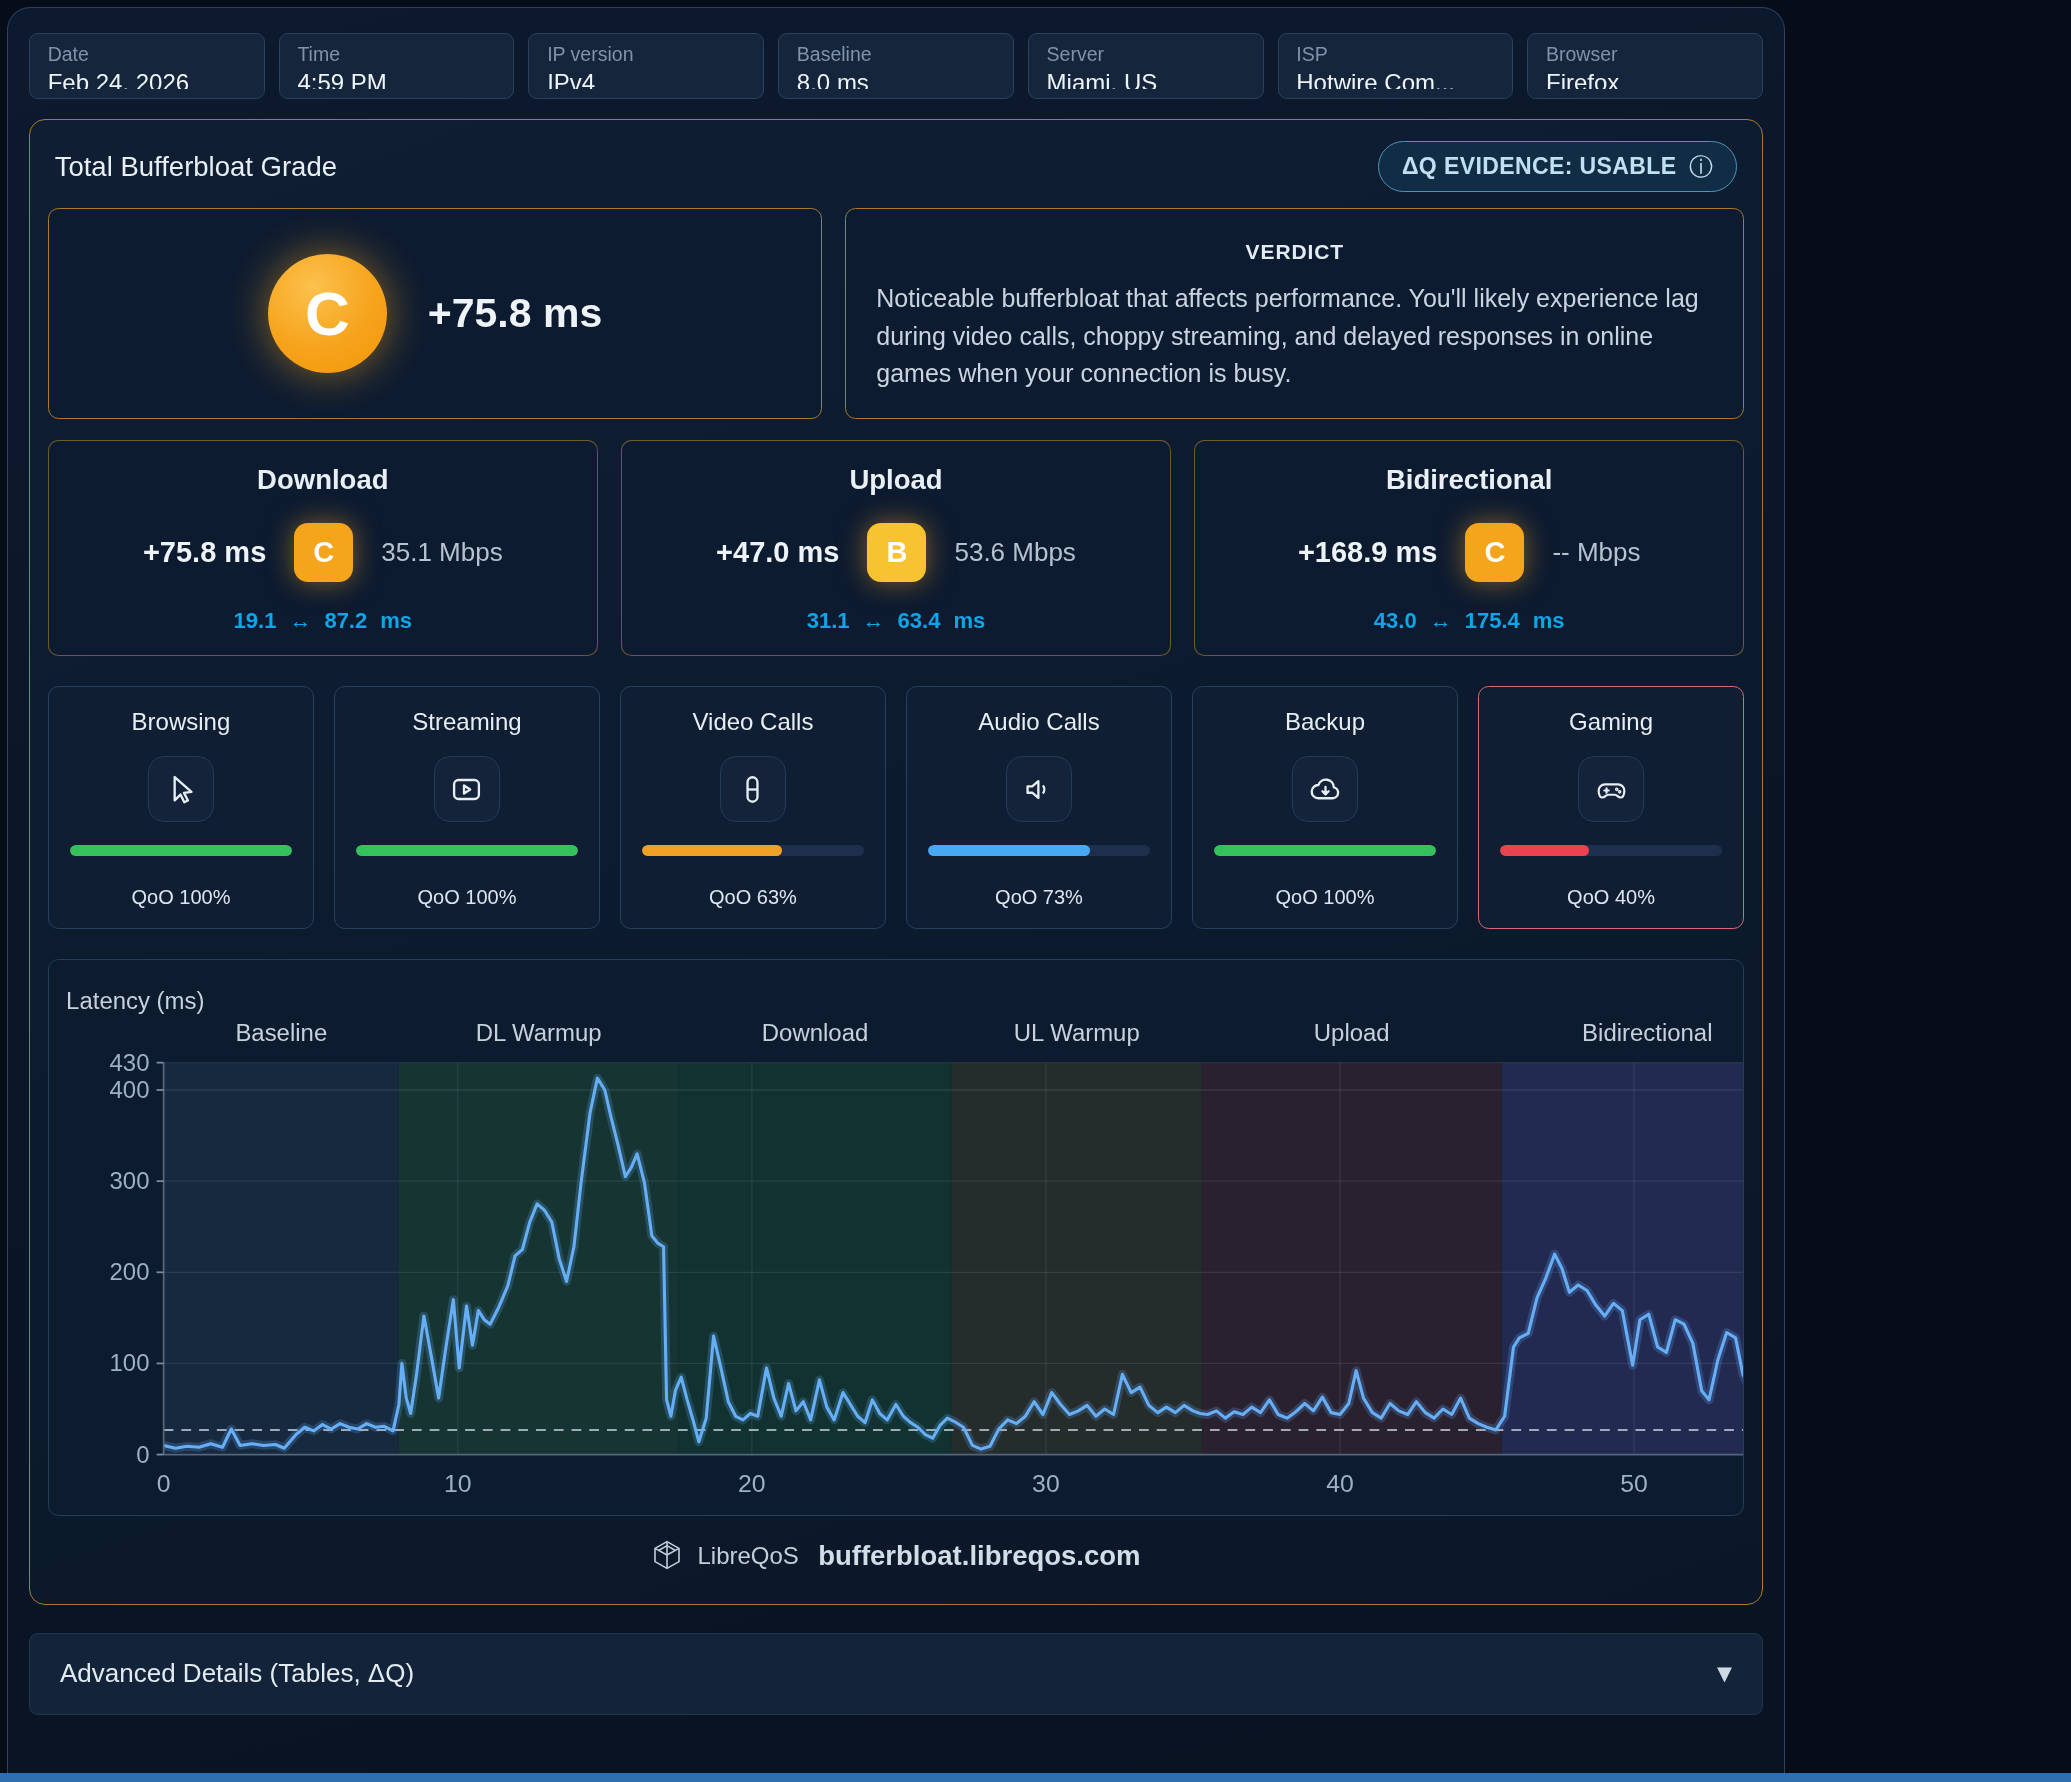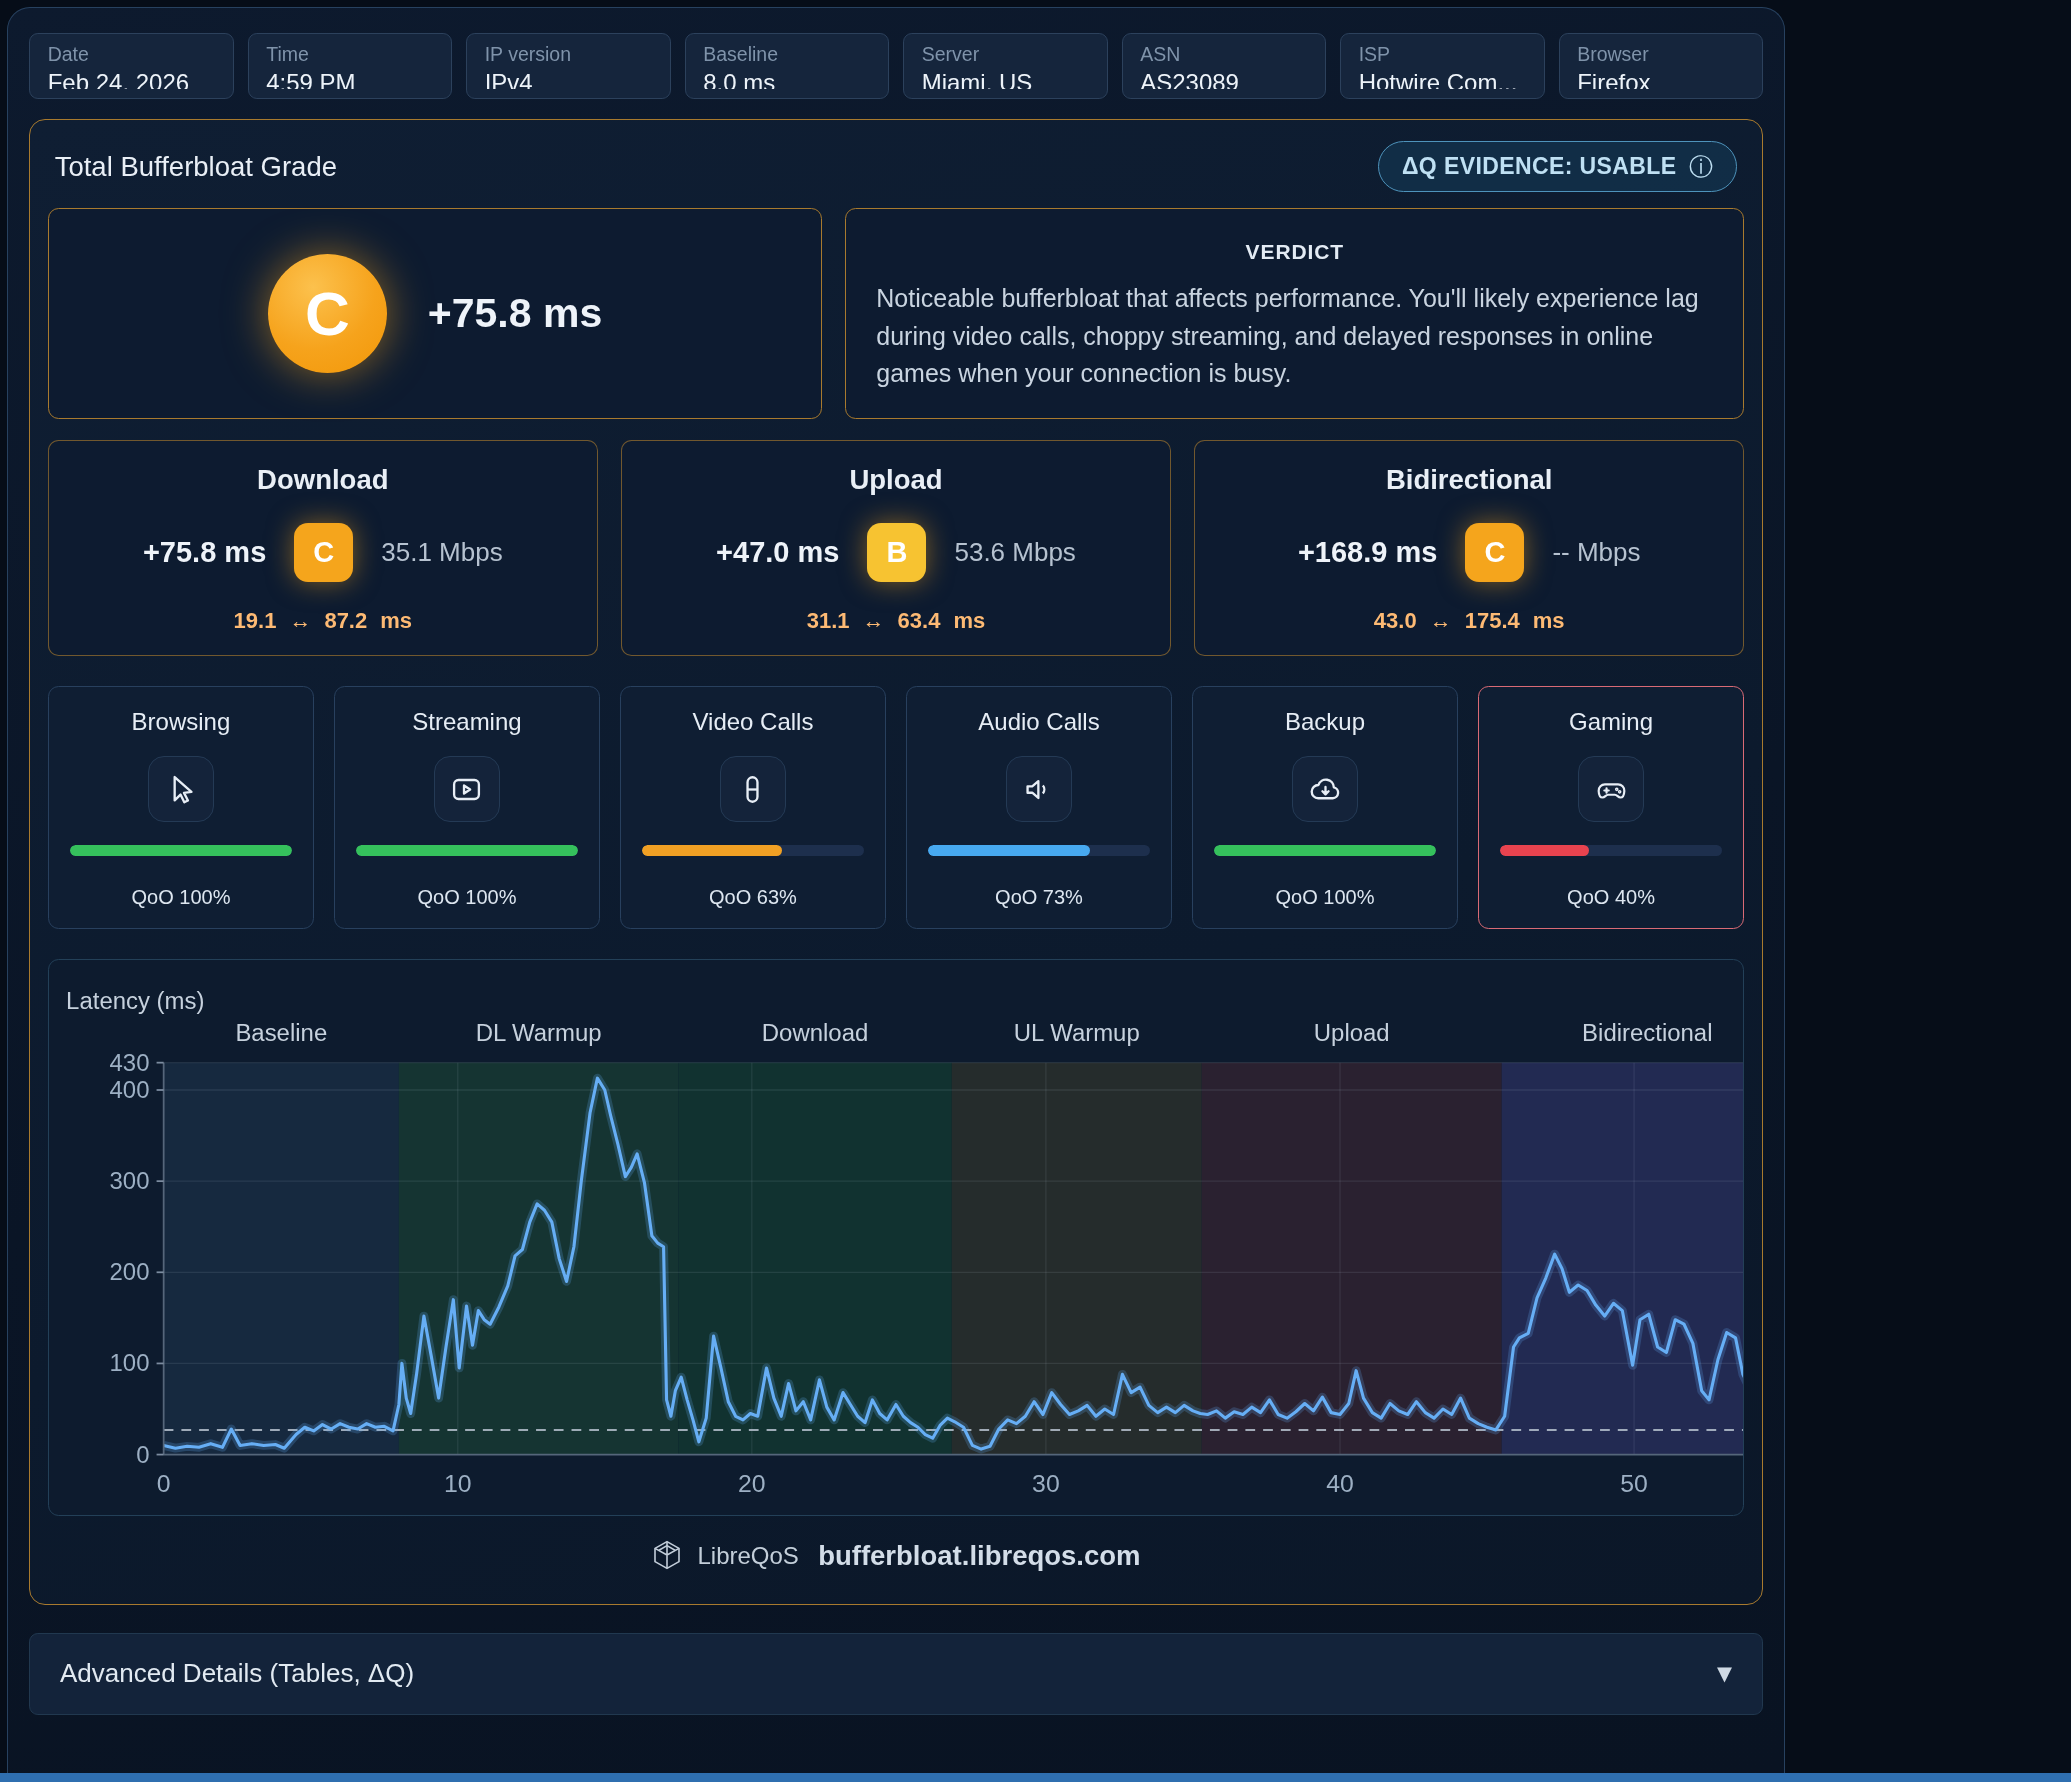--- a/index.html
+++ b/index.html
@@ -42,21 +42,21 @@
   .metrics-row { display:flex; gap:23px; margin-top:21px; }
   .metric-card { flex:1; height:216px; border:1.8px solid rgba(168,122,46,.65); border-radius:10.6px;
     background:#0d1b30; display:flex; flex-direction:column; align-items:center; justify-content:space-between;
     padding:23px 17.7px 21px 17.7px; }
   .metric-title { font-size:27.5px; font-weight:bold; color:#e9eff6; }
   .metric-mid { display:flex; align-items:center; gap:28px; }
   .metric-delta { font-size:29px; font-weight:bold; color:#eef3f9; }
   .metric-badge { width:59px; height:59px; border-radius:14px; display:flex; align-items:center; justify-content:center;
     font-size:29px; font-weight:bold; color:#fff; box-shadow:0 0 26.6px rgba(246,164,27,.5); }
   .metric-speed { font-size:26px; color:#b6c2d0; }
-  .metric-range { font-size:22px; font-weight:bold; color:#fdba74; display:flex; gap:13px; }
+  .metric-range { font-size:22px; font-weight:bold; color:#0ea5e9; display:flex; gap:13px; }
   
   .qoo-row { display:flex; gap:19.5px; margin-top:30px; }
   .qoo-card { flex:1; height:243px; border:1.8px solid #28405e; border-radius:10.6px; background:#0f1e33;
     display:flex; flex-direction:column; align-items:center; padding:21px 21px 19.5px 21px; }
   .qoo-card.highlight { border-color:#d96a75; }
   .qoo-label { font-size:24px; color:#e6edf5; }
   .qoo-icon-tile { margin-top:19.5px; width:66px; height:71px; border-radius:16px; background:#14233a;
     border:0.9px solid #243a55; display:flex; align-items:center; justify-content:center; color:#e8eef6; }
   .qoo-icon-tile svg { width:35px; height:35px; }
   .qoo-bar { margin-top:23px; width:100%; height:11.5px; border-radius:6.2px; background:#1d2f4d; overflow:hidden; }
@@ -96,24 +96,20 @@
       <div class="meta-label">IP version</div>
       <div class="meta-value">IPv4</div>
     </div>
     <div class="meta-card">
       <div class="meta-label">Baseline</div>
       <div class="meta-value">8.0 ms</div>
     </div>
     <div class="meta-card">
       <div class="meta-label">Server</div>
       <div class="meta-value">Miami, US</div>
-    </div>
-    <div class="meta-card">
-      <div class="meta-label">ASN</div>
-      <div class="meta-value">AS23089</div>
     </div>
     <div class="meta-card">
       <div class="meta-label">ISP</div>
       <div class="meta-value">Hotwire Com...</div>
     </div>
     <div class="meta-card">
       <div class="meta-label">Browser</div>
       <div class="meta-value">Firefox</div>
     </div>
   </div>

